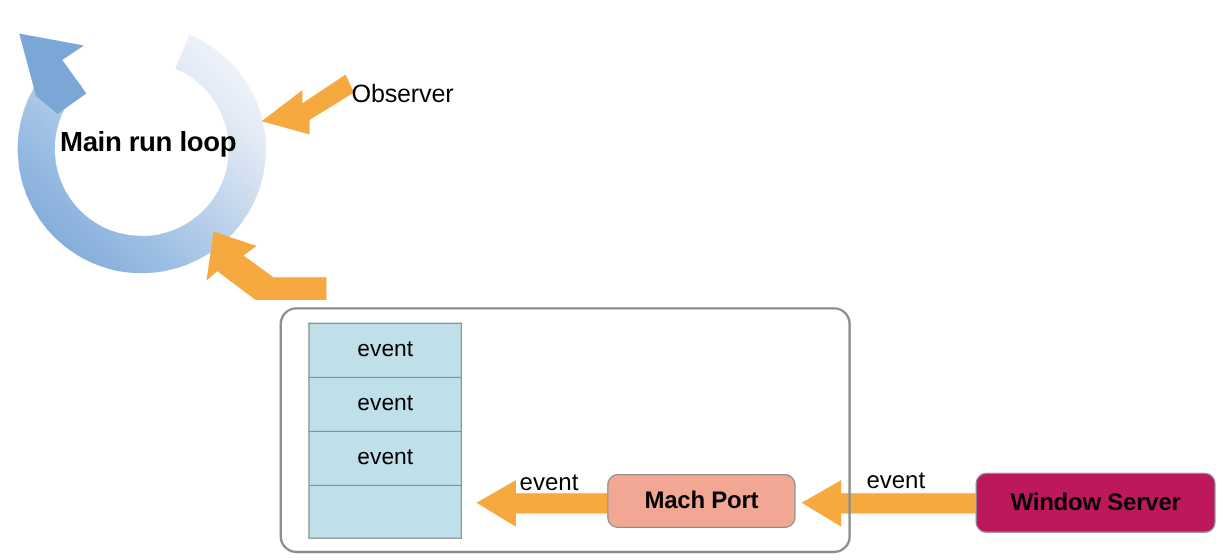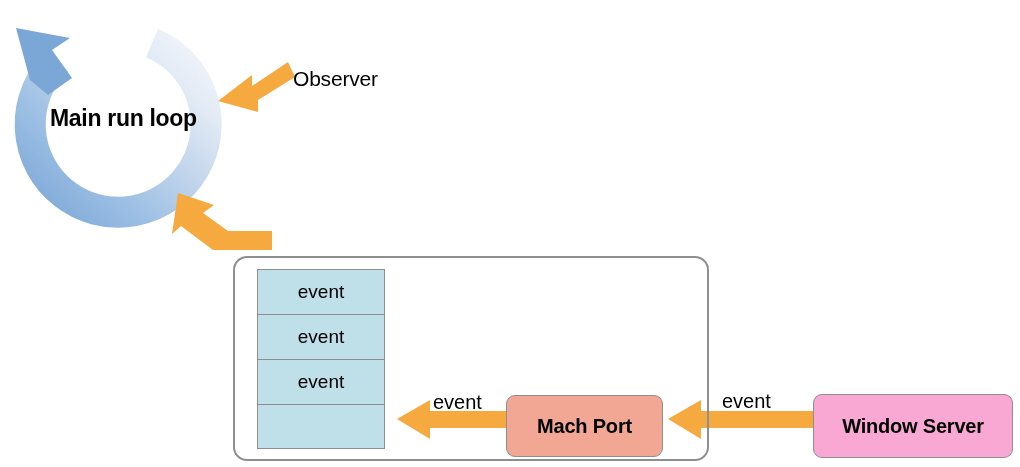--- a/index.html
+++ b/index.html
@@ -96,29 +96,29 @@
     border-radius: 9px;
     font-weight: bold;
     font-size: 20px;
     color: #000000;
     letter-spacing: -0.2px;
   }
   #mach-port-box {
     left: 506px;
     top: 395px;
     width: 157px;
-    height: 62px;
+    height: 45px;
     background: #f2a694;
   }
   #window-server-box {
     left: 813px;
     top: 394px;
     width: 200px;
-    height: 64px;
-    background: #f9a8d4;
+    height: 50px;
+    background: #be185d;
   }
 </style>
 </head>
 <body>
 
 <div id="canvas">
 
   <svg class="layer" viewBox="0 0 1020 467" xmlns="http://www.w3.org/2000/svg">
     <defs>
       <linearGradient id="ringGrad" x1="0" y1="1" x2="1" y2="0">

